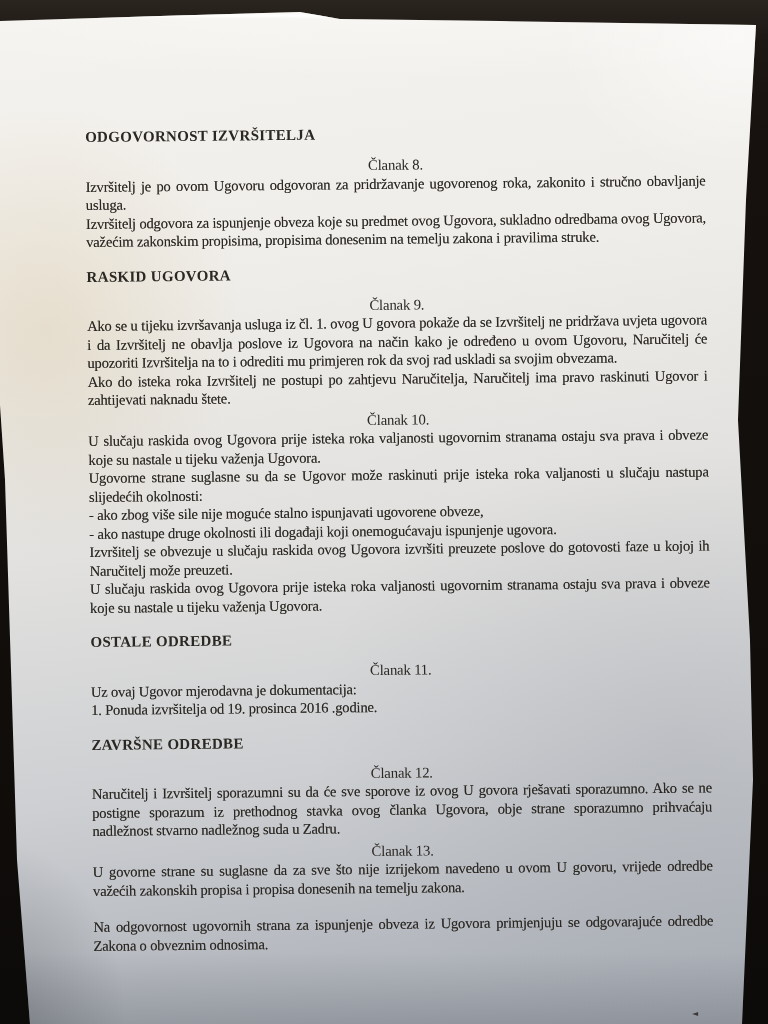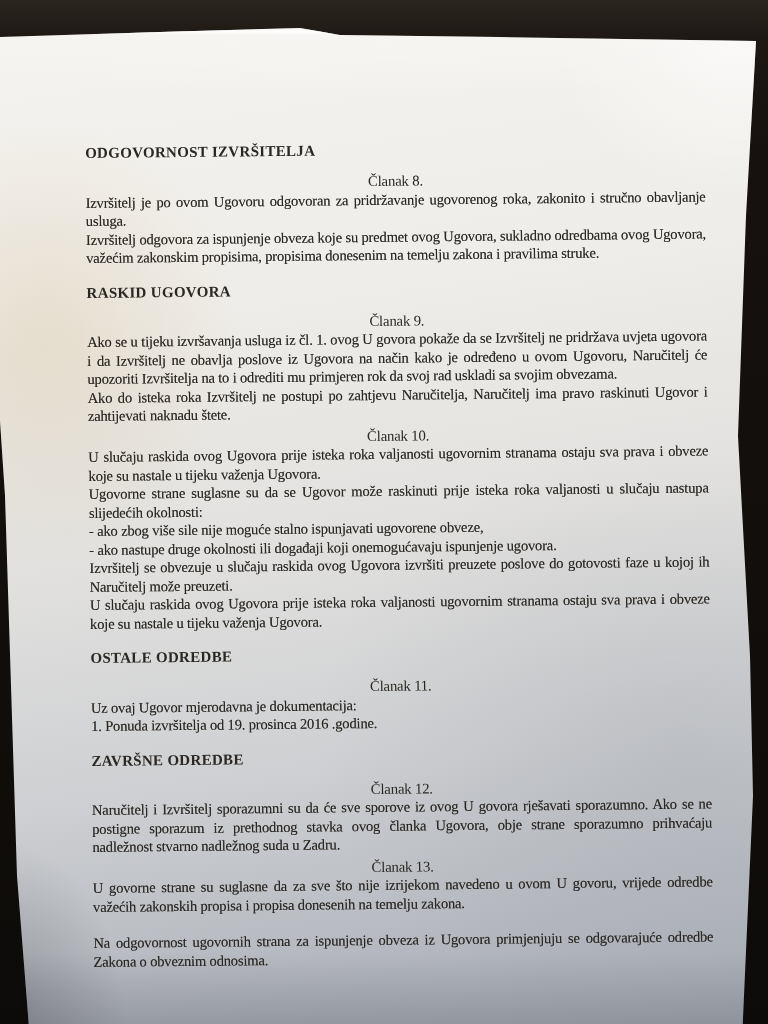--- a/index.html
+++ b/index.html
@@ -29,21 +29,20 @@
       radial-gradient(ellipse 280px 320px at 45px 330px, rgba(216,197,160,0.38), rgba(216,197,160,0) 70%),
       radial-gradient(ellipse 260px 200px at 96% 4%, rgba(255,255,255,0.55), rgba(255,255,255,0) 70%),
       radial-gradient(ellipse 520px 420px at 88% 72%, rgba(88,94,106,0.12), rgba(88,94,106,0) 70%),
       linear-gradient(172deg,
         var(--paper-top, #f5f3ef) 0%,
         #efede9 28%,
         var(--paper-mid, #e2e1df) 50%,
         #cdcfd2 72%,
         var(--paper-bottom, #b0b4bb) 92%,
         #a6aab2 100%);
-    margin-top: 16px;
   }
   .paper-shading {
     position: absolute;
     inset: 0;
     background:
       linear-gradient(180deg, rgba(0,0,0,0) 93%, rgba(58,62,70,0.22) 100%),
       radial-gradient(ellipse 180px 260px at 0% 100%, rgba(40,42,48,0.28), rgba(40,42,48,0) 70%),
       radial-gradient(ellipse 700px 90px at 50% 1%, rgba(255,255,255,0.35), rgba(255,255,255,0) 80%);
     pointer-events: none;
   }

